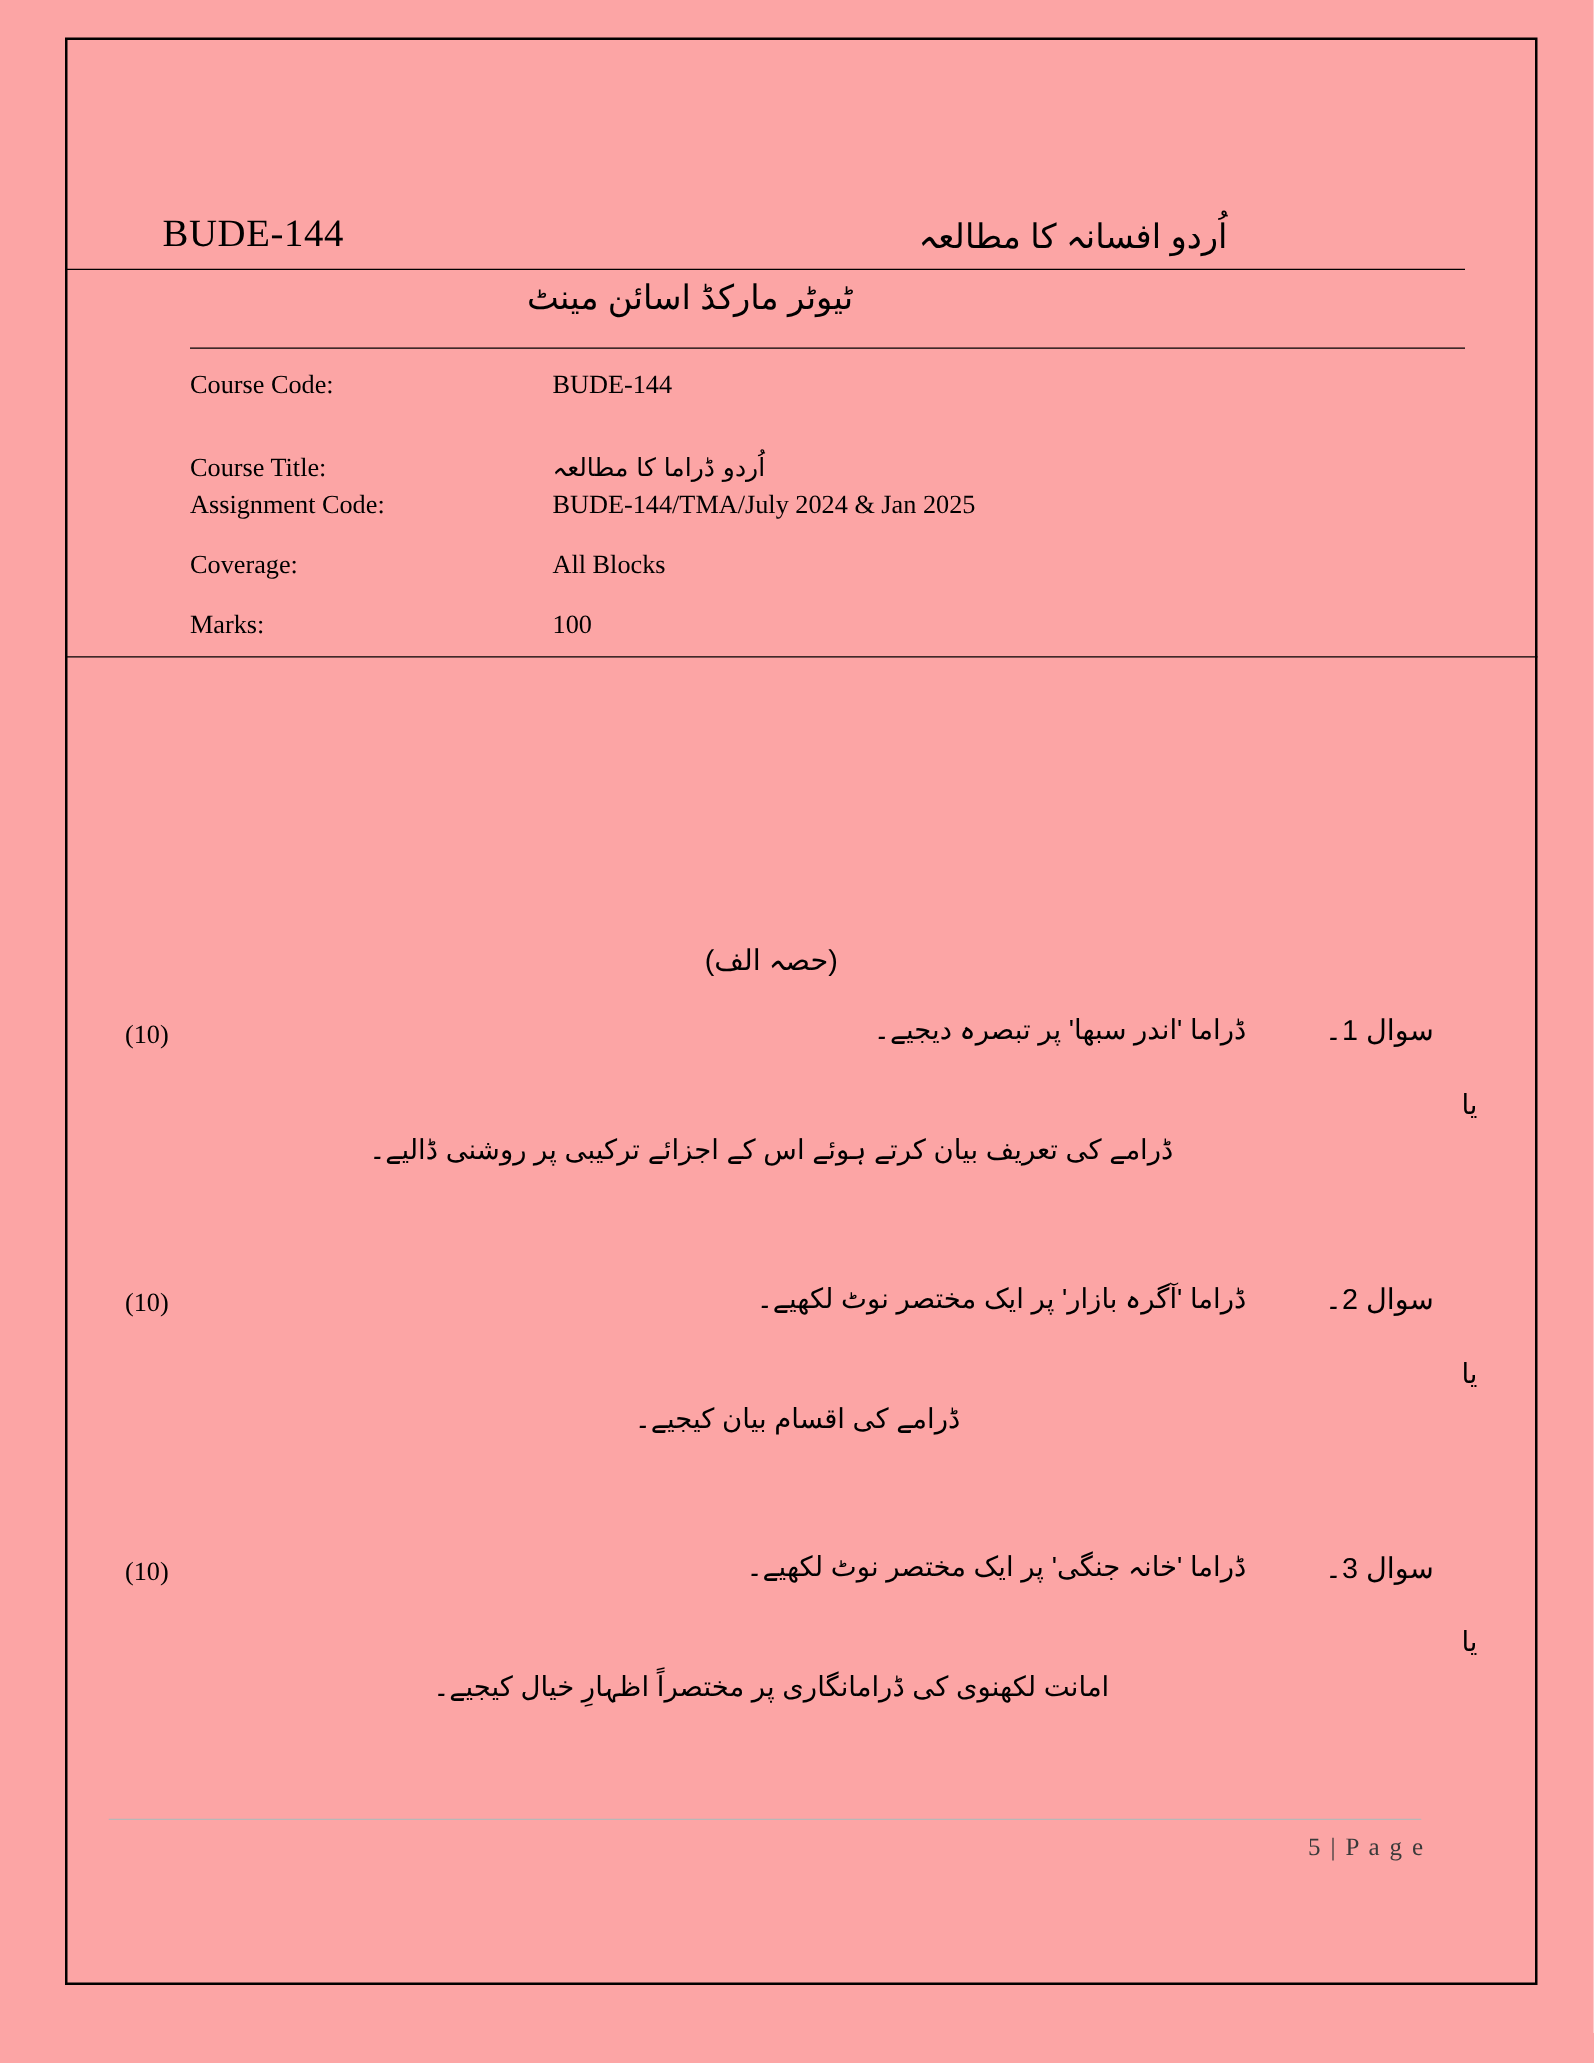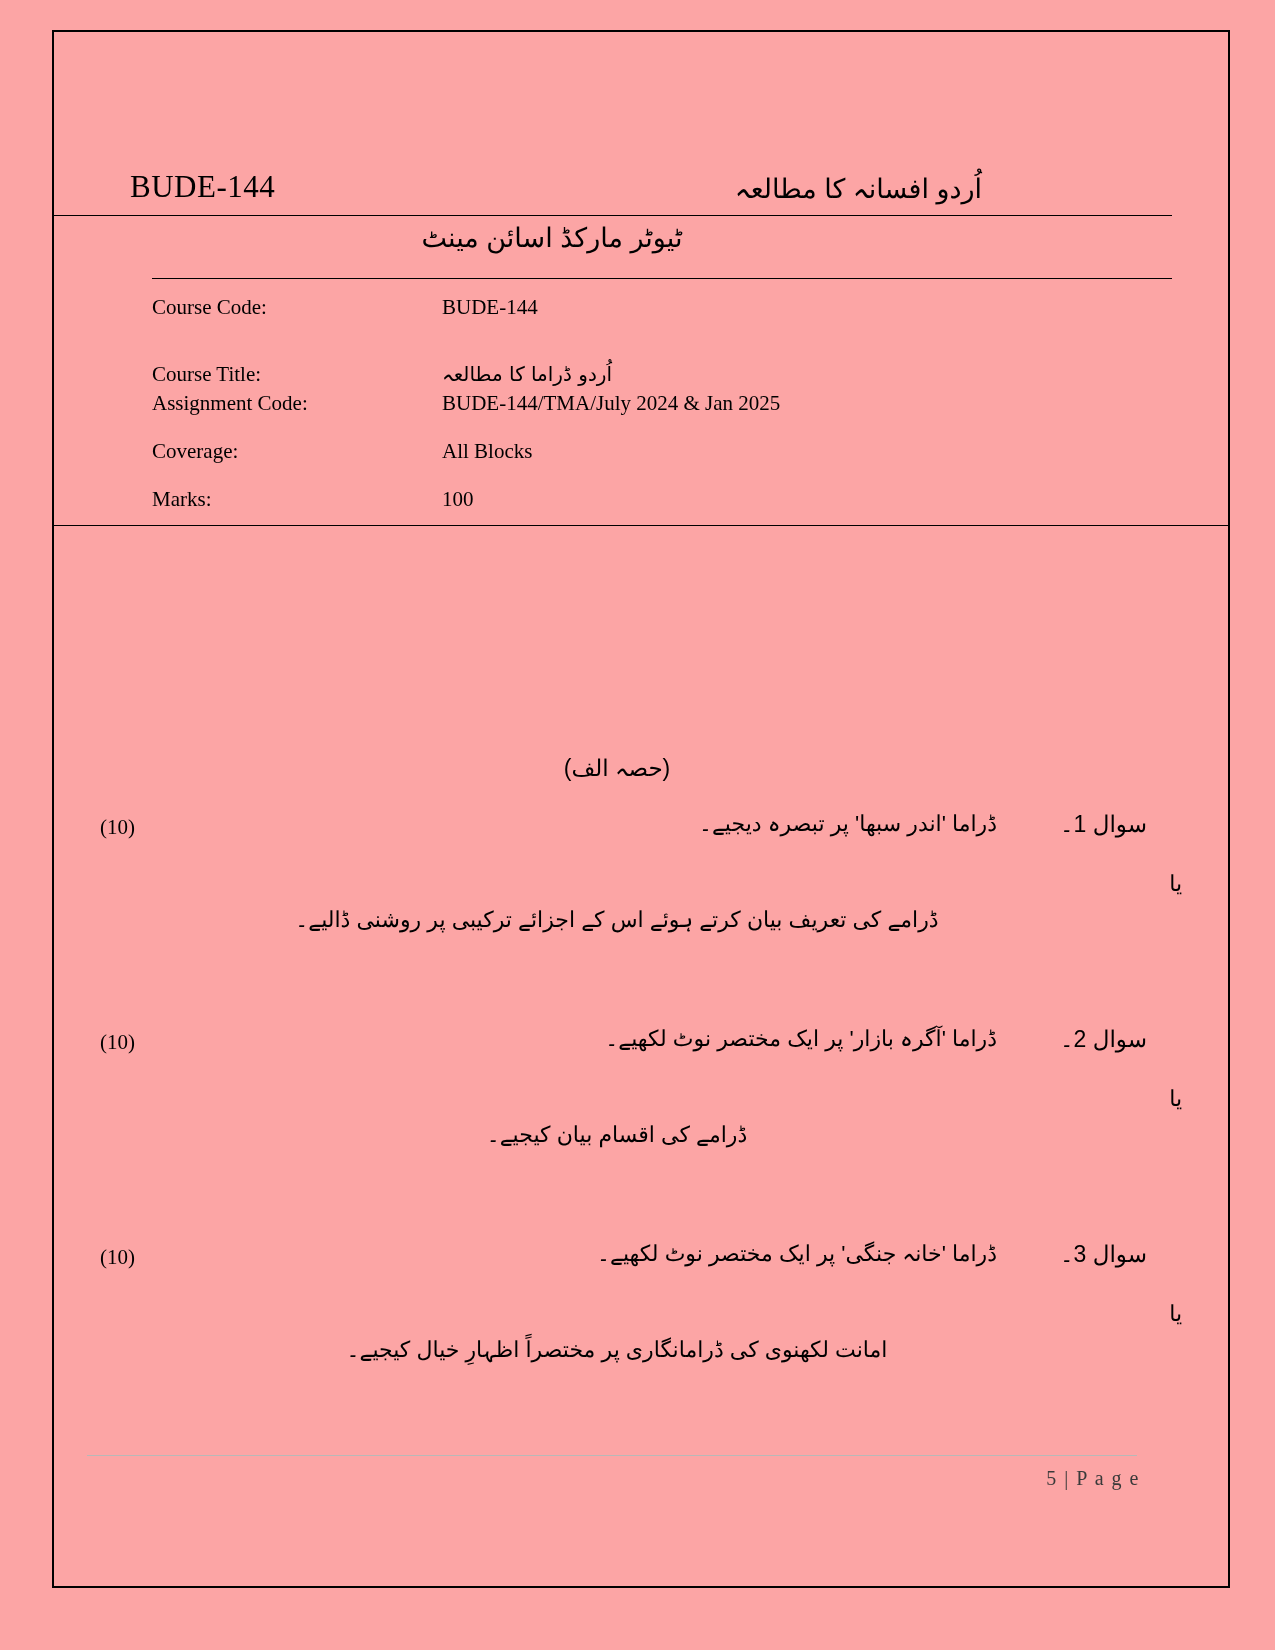--- a/index.html
+++ b/index.html
@@ -187,20 +187,21 @@
     margin-top: 12px;
   }
   .q-alt {
     text-align: center;
     font-size: 22px;
     width: 1130px;
     margin-top: 10px;
   }
   .q-alt.right-ish {
     padding-right: 60px;
+    margin-left: 21px;
   }
 
   
   .footer-rule {
     position: absolute;
     left: 35px;
     top: 1425px;
     width: 1050px;
     border-top: 1px solid #b8b8b8;
   }

